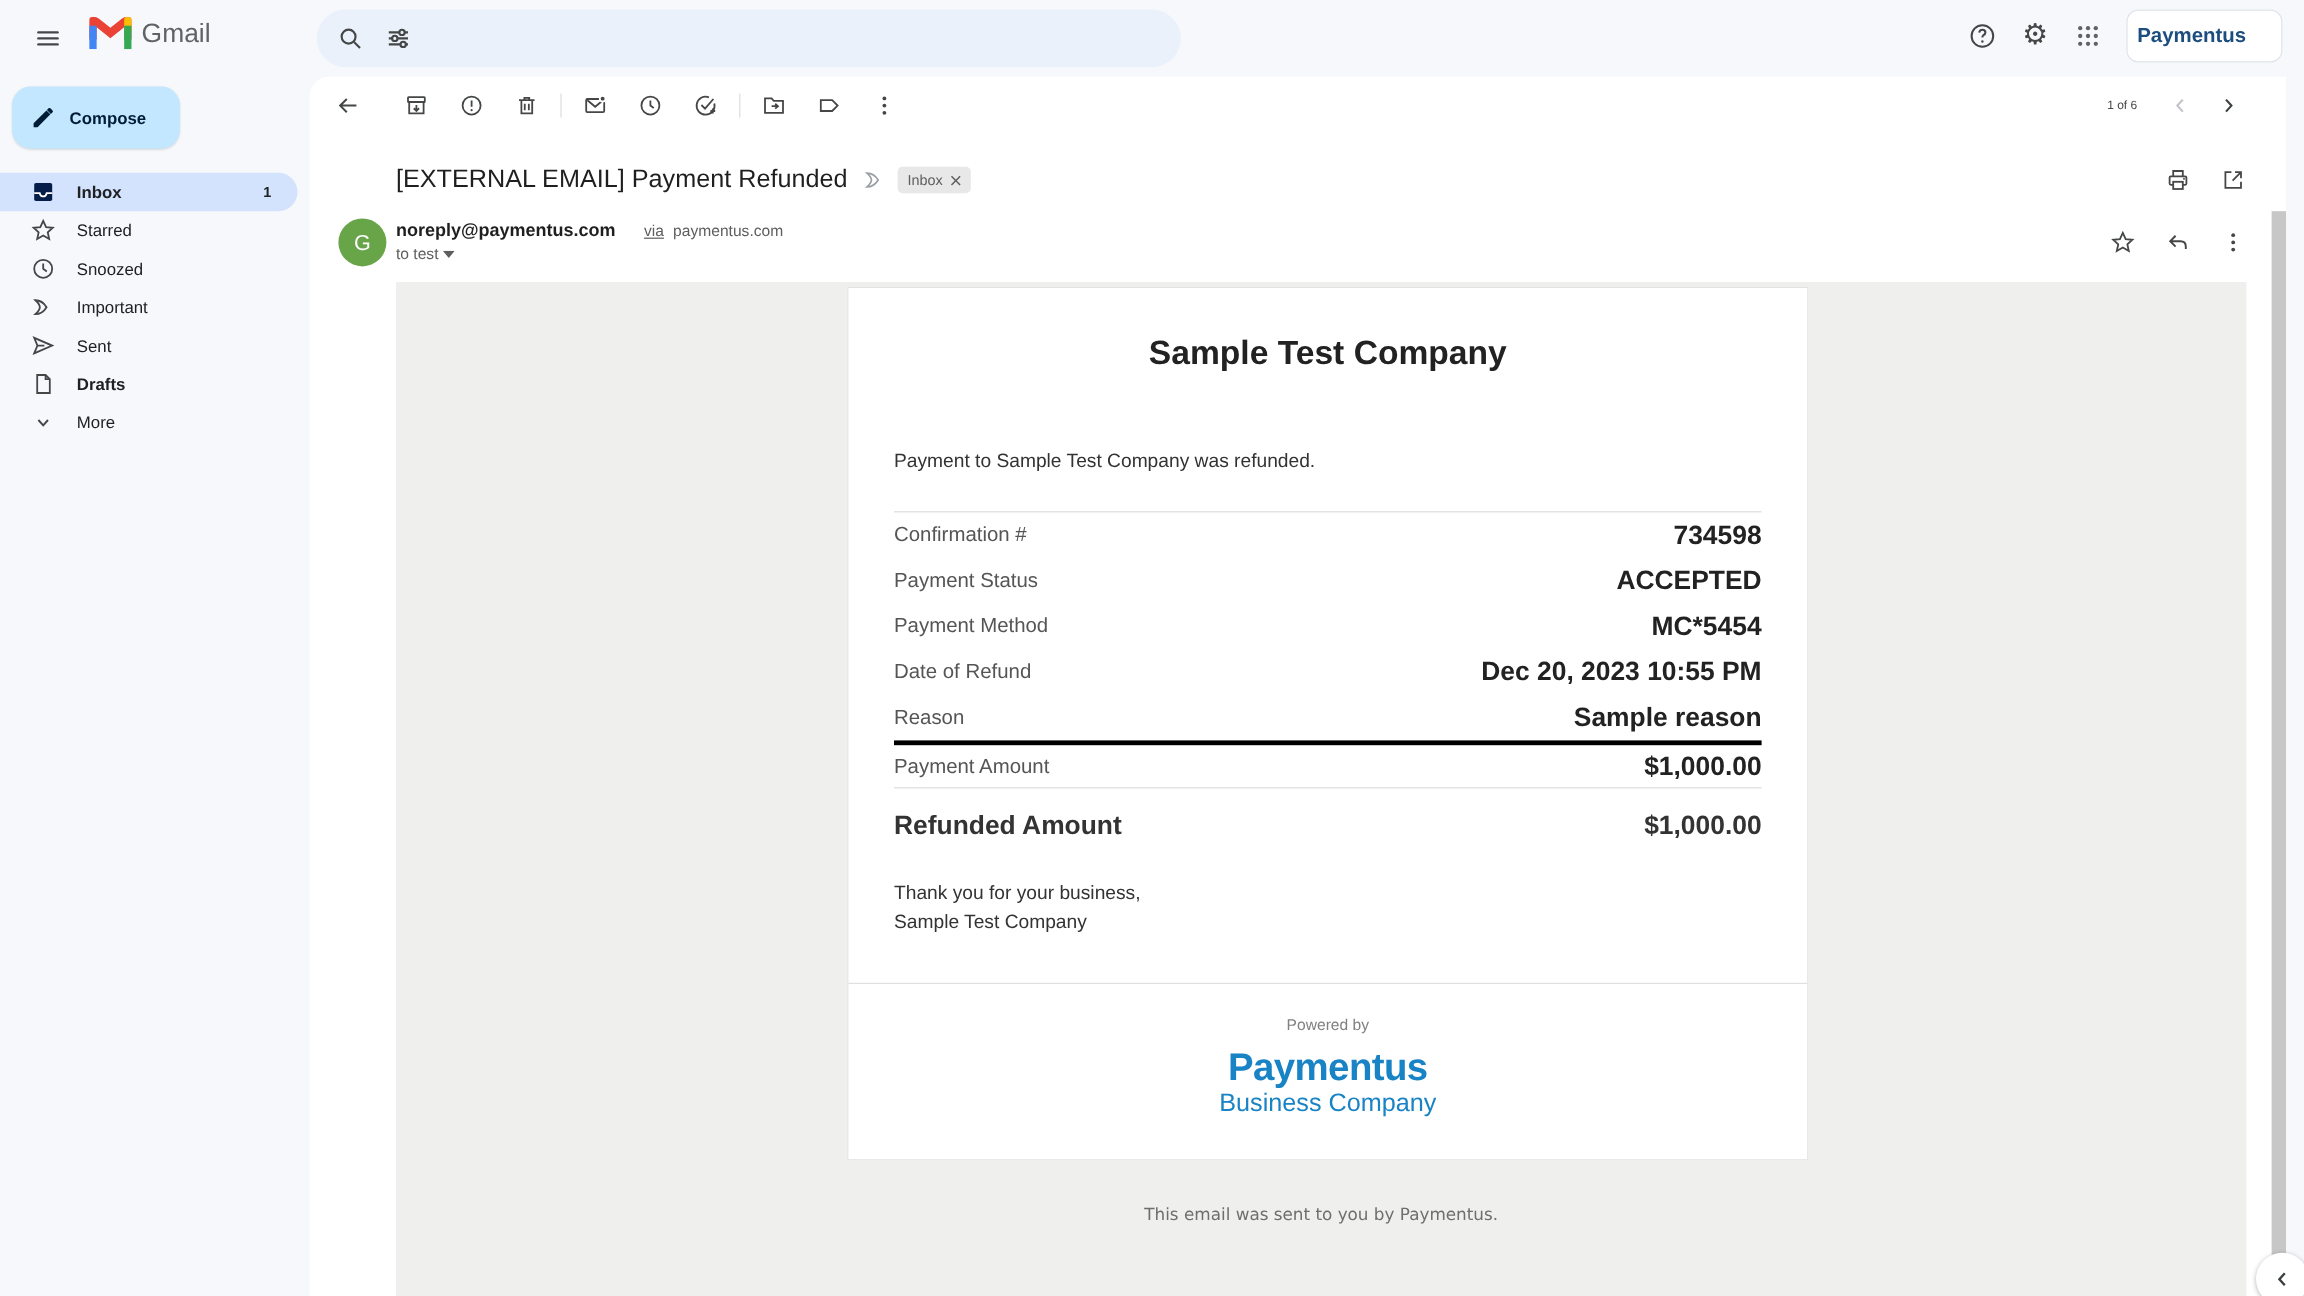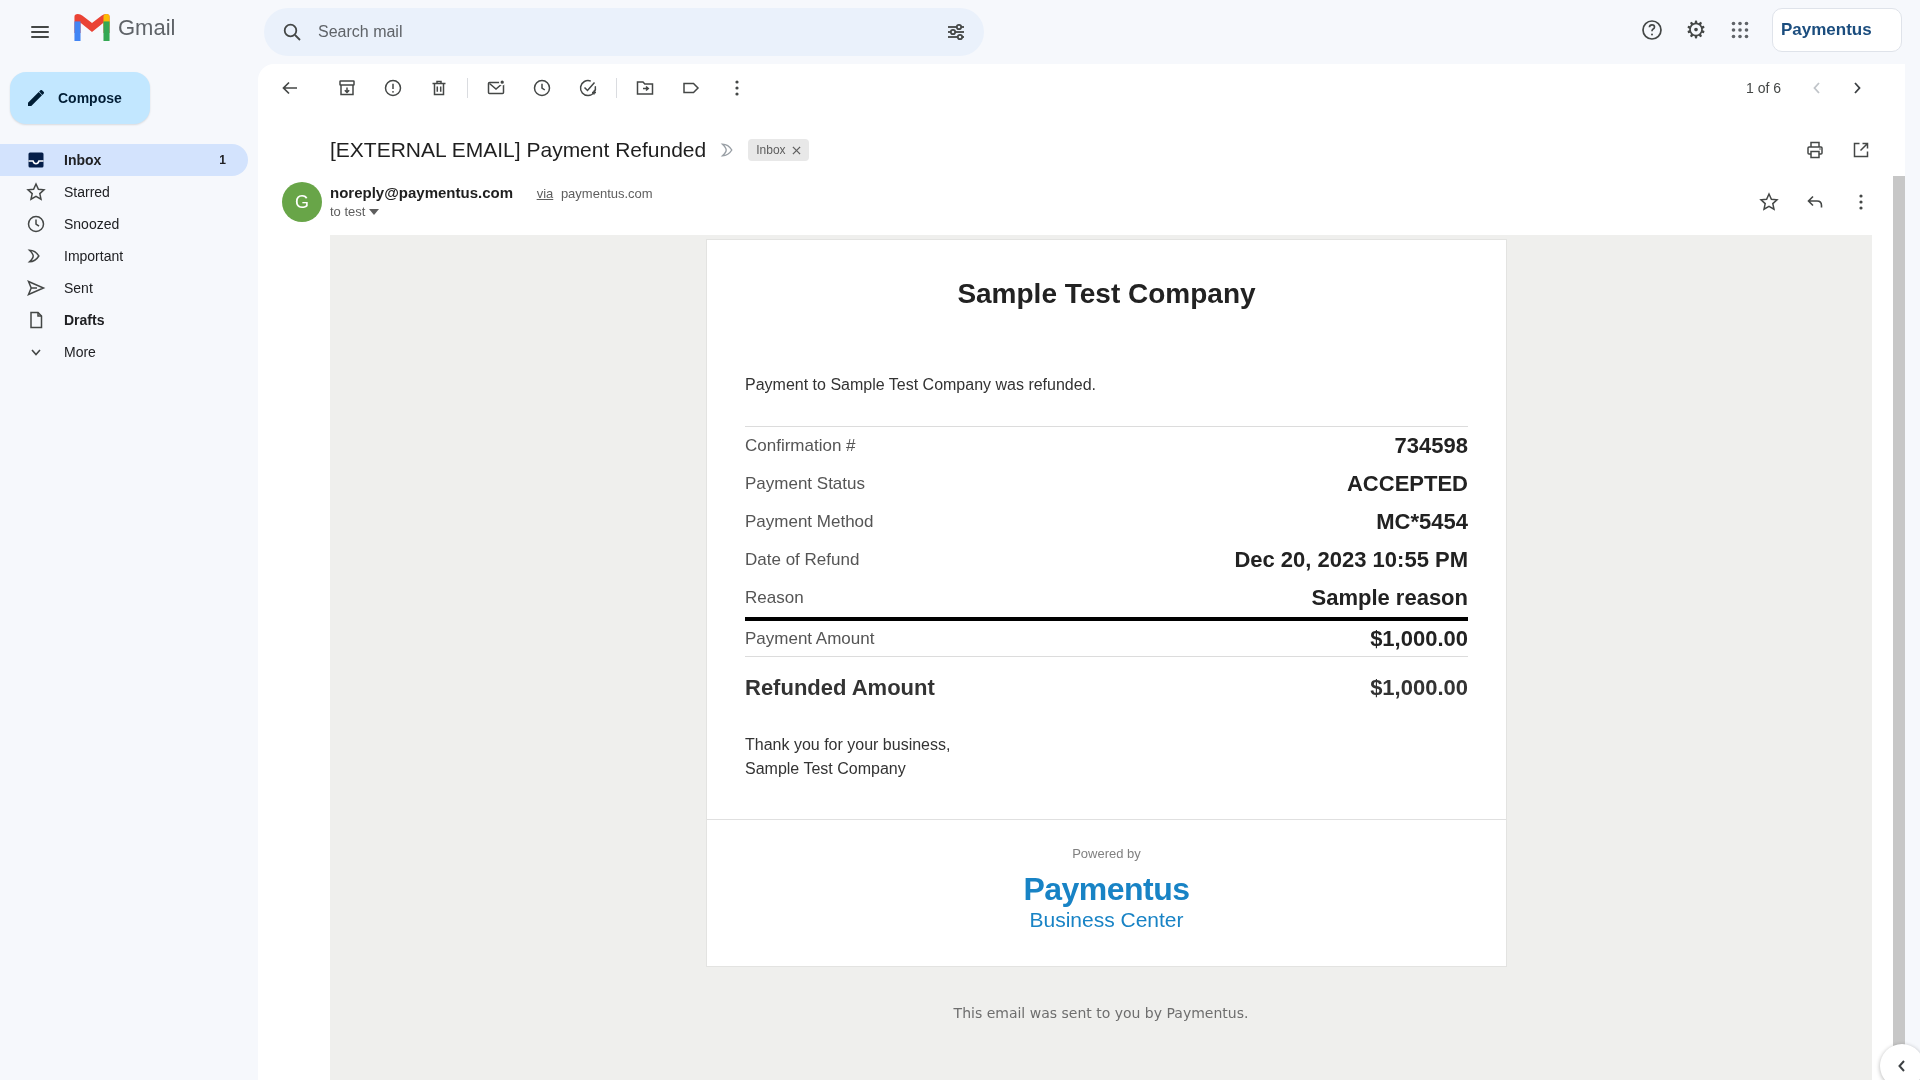--- a/index.html
+++ b/index.html
@@ -36,21 +36,21 @@
   .nav-item.selected .nlabel { font-weight:bold; }
   .nav-item.bold .nlabel { font-weight:bold; }
   .nav-badge { margin-left:auto; margin-right:22px; font-size:12px; font-weight:bold; color:#202124; }
 
   
   .main-card { position:absolute; left:258px; top:64px; width:1647px; height:1016px; background:#fff; border-radius:16px 0 0 0; overflow:hidden; }
   .toolbar { position:absolute; left:0; top:0; width:100%; height:48px; display:flex; align-items:center; padding:0 12px; }
   .tb-group { display:flex; align-items:center; gap:6px; }
   .tb-divider { width:1px; height:20px; background:#dadce0; margin:0 8px; }
   .tb-right { margin-left:auto; display:flex; align-items:center; gap:4px; padding-right:18px; }
-  .page-count { font-size:14px; color:#444746; margin-right:14px; }
+  .page-count { font-size:10px; color:#444746; margin-right:14px; }
   .chev-btn { width:36px; height:36px; }
   .chev-btn.disabled { color:#c0c4c9; cursor:default; }
 
   .subject-row { position:absolute; left:72px; top:66px; right:24px; display:flex; align-items:center; }
   .subject { font-size:21px; color:#1f1f1f; }
   .imp-marker { margin-left:14px; display:flex; align-items:center; }
   .label-chip { margin-left:10px; height:22px; background:#e8e8e8; border-radius:4px; display:flex; align-items:center; gap:6px; padding:0 8px; }
   .label-chip .chip-text { font-size:12px; color:#5e5e5e; }
   .subject-actions { margin-left:auto; display:flex; align-items:center; gap:6px; }
 
@@ -114,21 +114,20 @@
       <span class="logo-text">Gmail</span>
     </div>
 
     <div class="searchbar">
       <div class="icon-btn">
         <svg width="20" height="20" viewBox="0 0 20 20" fill="none" stroke="#444746" stroke-width="1.8">
             <circle cx="8.5" cy="8.5" r="5.8"></circle>
             <line x1="13" y1="13" x2="18" y2="18"></line>
           </svg>
       </div>
-      <div class="search-placeholder">Search mail</div>
       <div class="icon-btn">
         <svg width="20" height="20" viewBox="0 0 20 20" stroke="#444746" stroke-width="1.8" fill="#444746">
             <line x1="2" y1="5" x2="18" y2="5"></line>
             <line x1="2" y1="10" x2="18" y2="10"></line>
             <line x1="2" y1="15" x2="18" y2="15"></line>
             <circle cx="13" cy="5" r="2.2" fill="#eaf1fb"></circle>
             <circle cx="7" cy="10" r="2.2" fill="#eaf1fb"></circle>
             <circle cx="14" cy="15" r="2.2" fill="#eaf1fb"></circle>
           </svg>
       </div>
@@ -438,21 +437,21 @@
           <div class="thanks">
             <div>Thank you for your business,</div>
             <div>Sample Test Company</div>
           </div>
         </div>
 
         <div class="card-divider"></div>
         <div class="powered">
           <div class="powered-by">Powered by</div>
           <div class="pay-logo">Paymentus</div>
-          <div class="pay-logo-sub">Business Center</div>
+          <div class="pay-logo-sub">Business Company</div>
         </div>
       </div>
 
       <div class="email-footer">
         <div>This email was sent to you by Paymentus.</div>
       </div>
     </div>
 
     <div class="scroll-thumb" style="position:absolute; right:0;"></div>
   </div>

